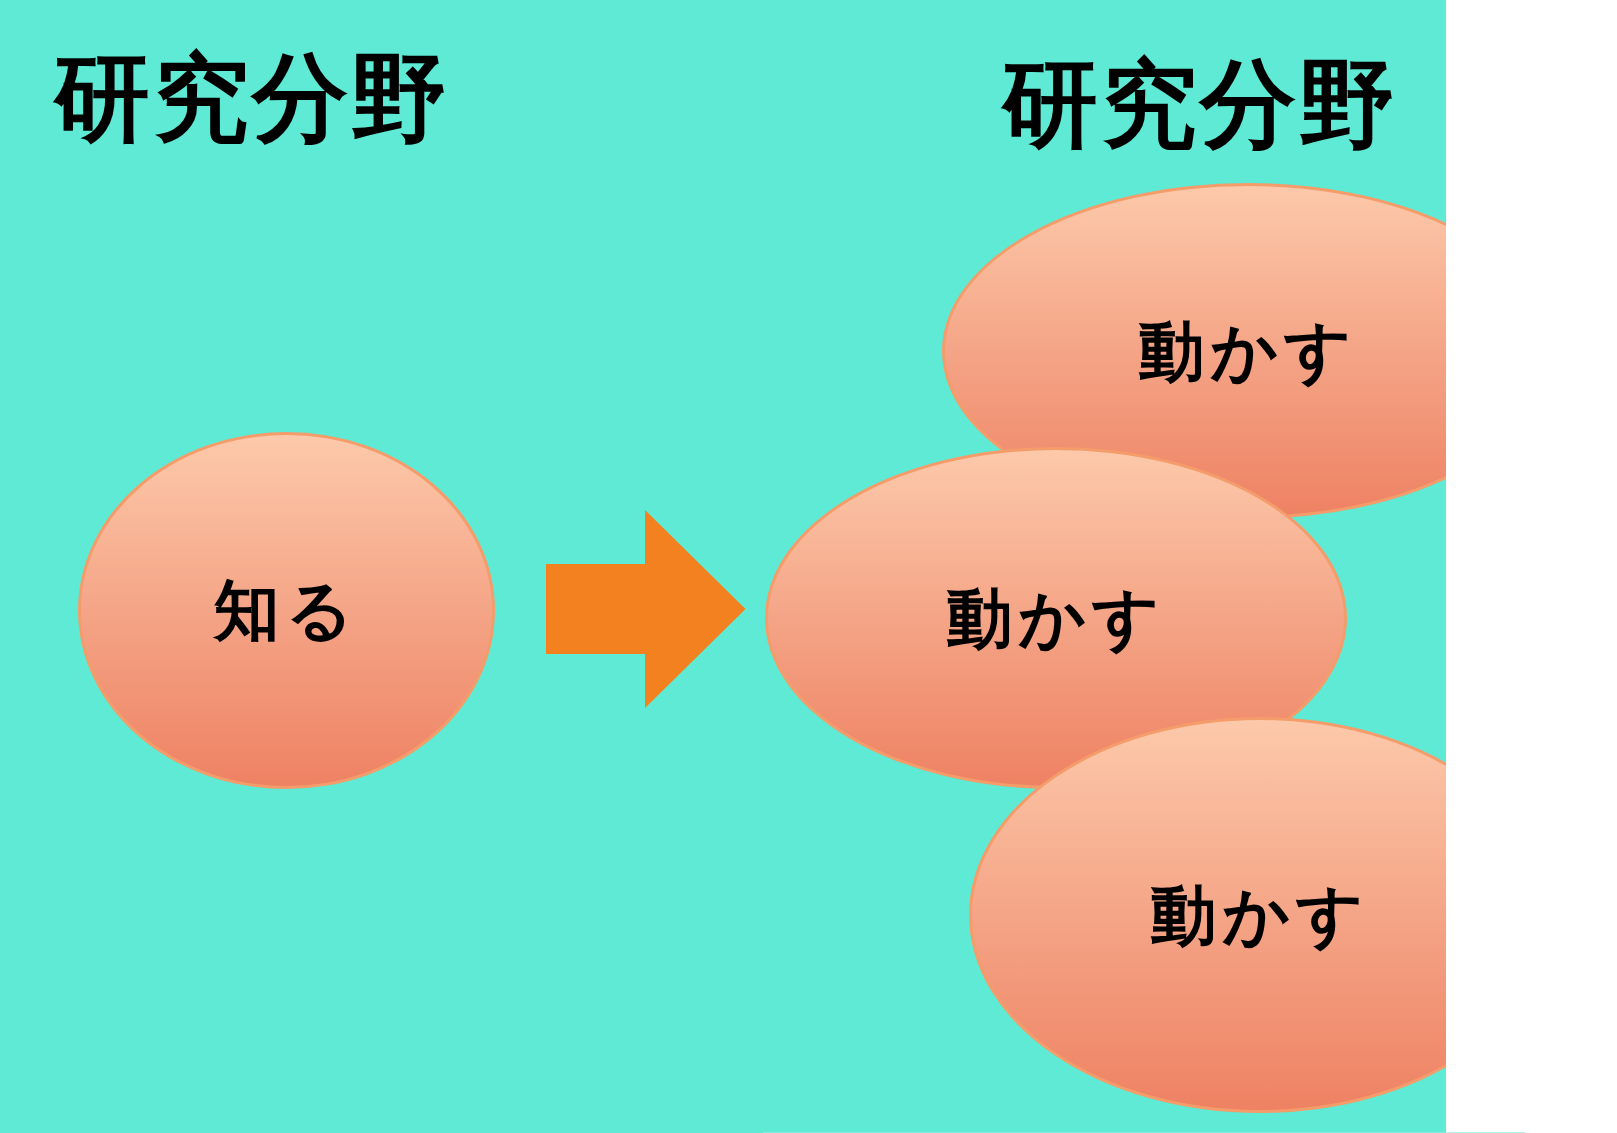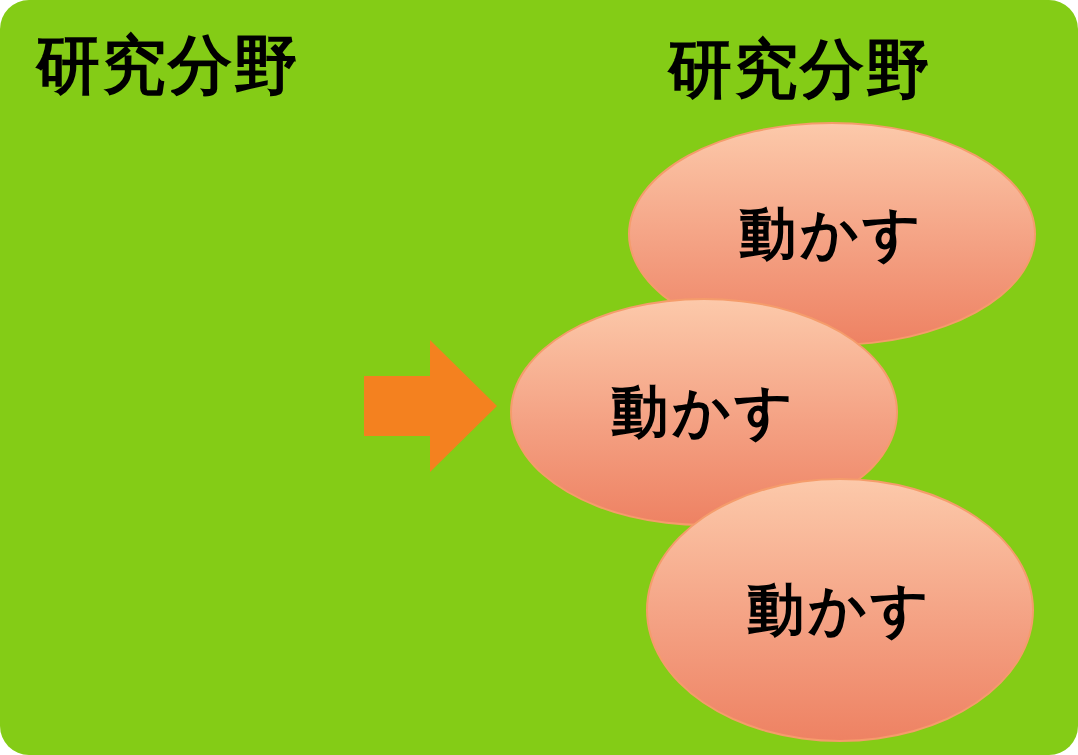--- a/index.html
+++ b/index.html
@@ -4,25 +4,24 @@
 <style>
   html, body {
     margin: 0;
     padding: 0;
   }
   body {
     font-family: "Liberation Serif", "DejaVu Serif", serif;
   }
   .slide {
     position: relative;
-    width: 1078px;
+    width: 964px;
     height: 755px;
-    background: #84cc16;
+    background: #5eead4;
     overflow: hidden;
-    border-radius: 29px;
   }
   .heading {
     position: absolute;
     font-size: 64px;
     font-weight: bold;
     color: #000000;
     letter-spacing: 2px;
     white-space: nowrap;
   }
   .heading-left  { left: 36px;  top: 22px; }
@@ -32,21 +31,21 @@
     position: absolute;
     border-radius: 50%;
     background: linear-gradient(180deg, #FCC9AA 0%, #F4A183 55%, #EE8263 100%);
     border: 2px solid #F59C6B;
     display: flex;
     align-items: center;
     justify-content: center;
     box-sizing: border-box;
   }
   .ellipse .label {
-    font-size: 57px;
+    font-size: 44px;
     font-weight: bold;
     color: #000000;
     letter-spacing: 4px;
     white-space: nowrap;
   }
   .ellipse-source   { left: 52px;  top: 288px; width: 278px; height: 238px; }
   .ellipse-target-1 { left: 628px; top: 122px; width: 408px; height: 224px; }
   .ellipse-target-2 { left: 510px; top: 298px; width: 388px; height: 228px; }
   .ellipse-target-3 { left: 646px; top: 478px; width: 388px; height: 264px; }
 
@@ -60,20 +59,23 @@
 </style>
 </head>
 <body>
 
 <div class="slide">
 
   <div class="heading heading-left">研究分野</div>
 
   <div class="heading heading-right">研究分野</div>
 
+  <div class="ellipse ellipse-source">
+    <span class="label">知る</span>
+  </div>
 
   <svg class="arrow" viewBox="0 0 133 132" aria-hidden="true">
     <polygon points="0,36 66,36 66,0 133,66 66,132 66,96 0,96" fill="#F4811F"></polygon>
   </svg>
 
   <div class="ellipse ellipse-target-1">
     <span class="label">動かす</span>
   </div>
 
   <div class="ellipse ellipse-target-2">

